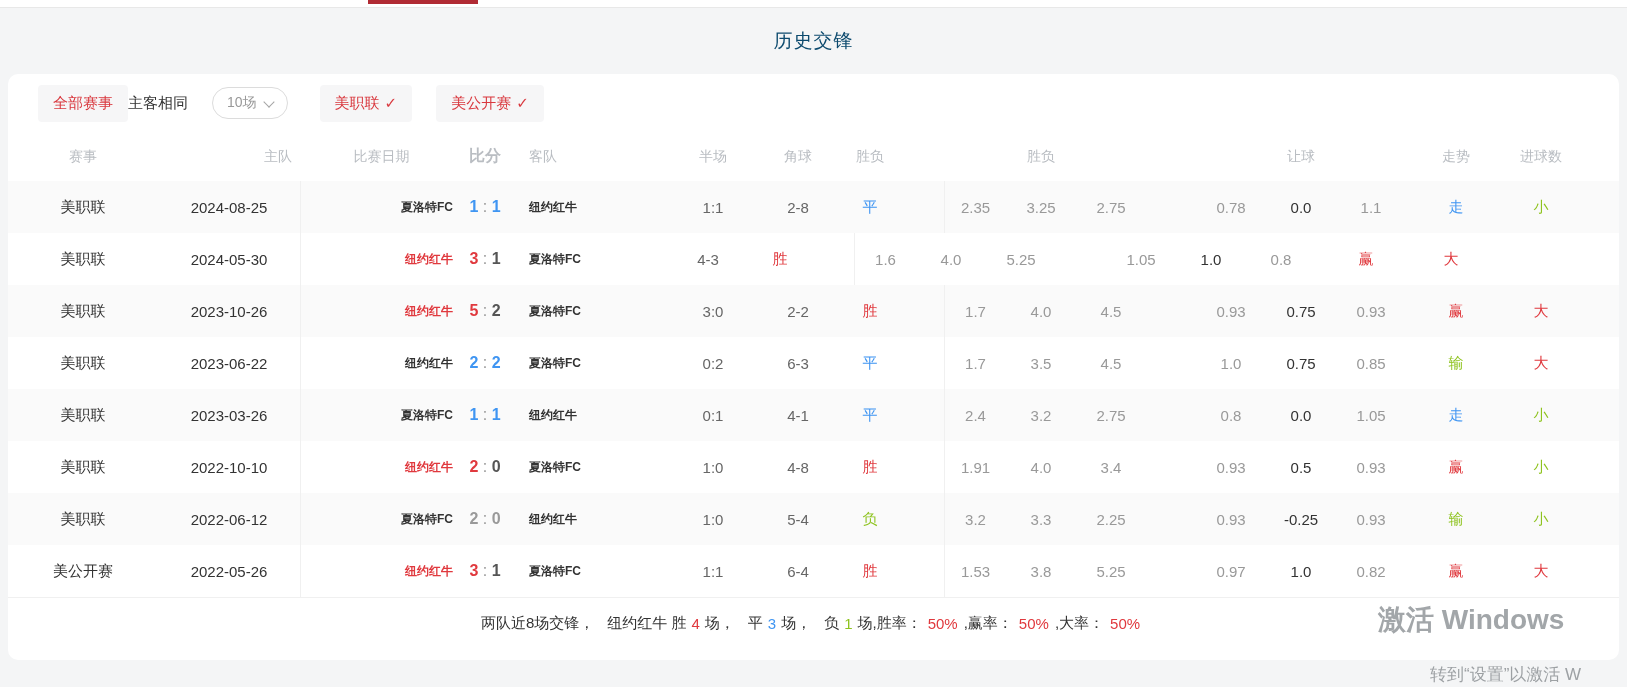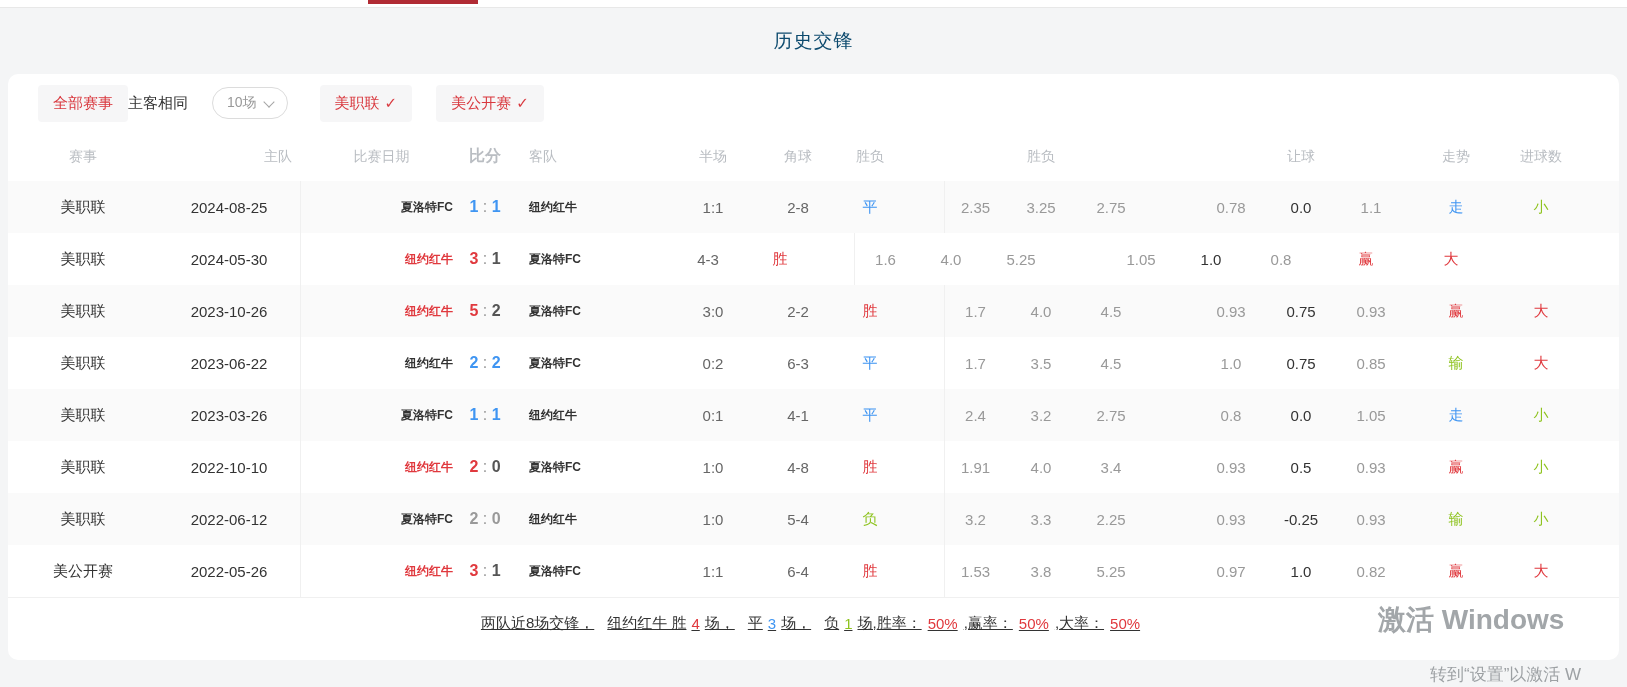--- a/index.html
+++ b/index.html
@@ -61,21 +61,21 @@
   .hmid{color:#333;}
 
   .c-red{color:#e0393e}
   .c-blue{color:#3f95f2}
   .c-green{color:#8ec31f}
   .c-dark{color:#333}
   .c-mid{color:#555}
   .c-gray{color:#999}
 
   
-  .summary{border-top:1px solid #f0f0f0;height:50px;display:flex;align-items:center;justify-content:center;font-size:15px;color:#333;text-decoration:underline;}
+  .summary{border-top:1px solid #f0f0f0;height:50px;display:flex;align-items:center;justify-content:center;font-size:15px;color:#333;}
   .summary .gap{margin-left:13px;text-align:right;}
   .summary .sv{margin:0 5px;}
   .summary .sr{margin:0 6px;}
 
   
   .wm1{position:absolute;left:1378px;top:601px;font-size:28px;color:#a2a6a9;font-weight:bold;}
   .wm2{position:absolute;left:1430px;top:663px;font-size:17px;color:#9da1a4;}
 </style>
 </head>
 <body>

